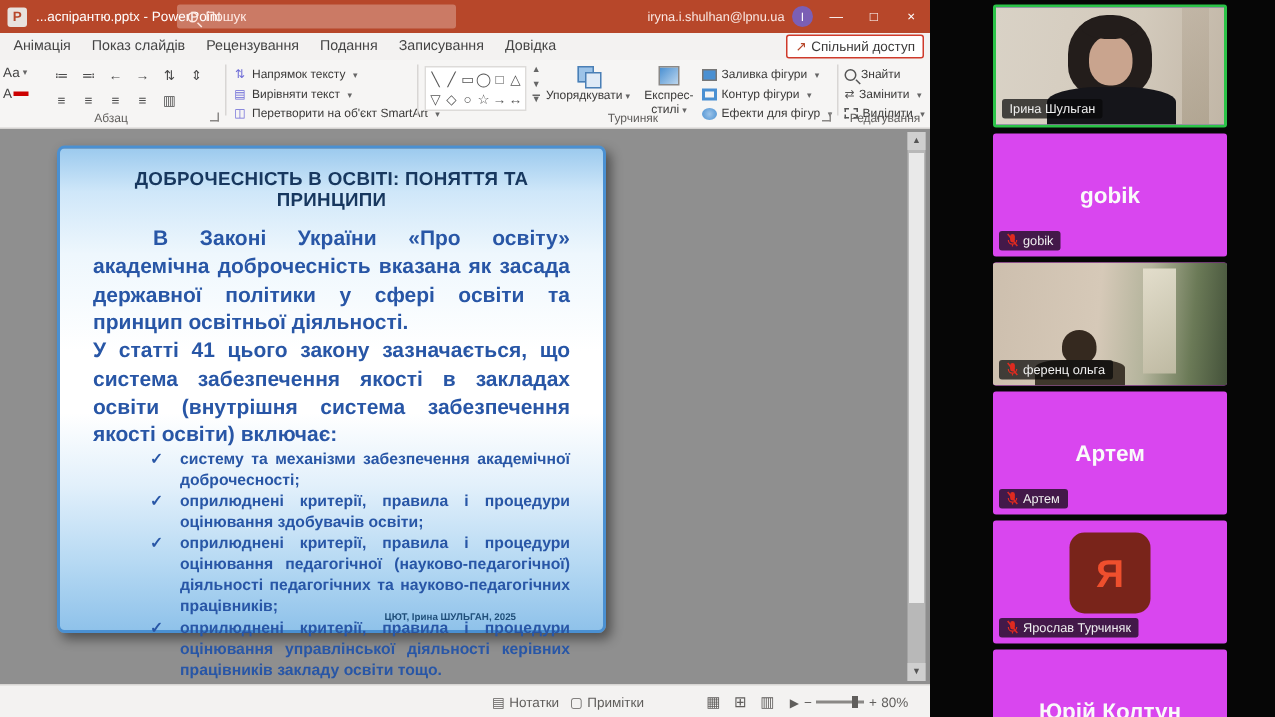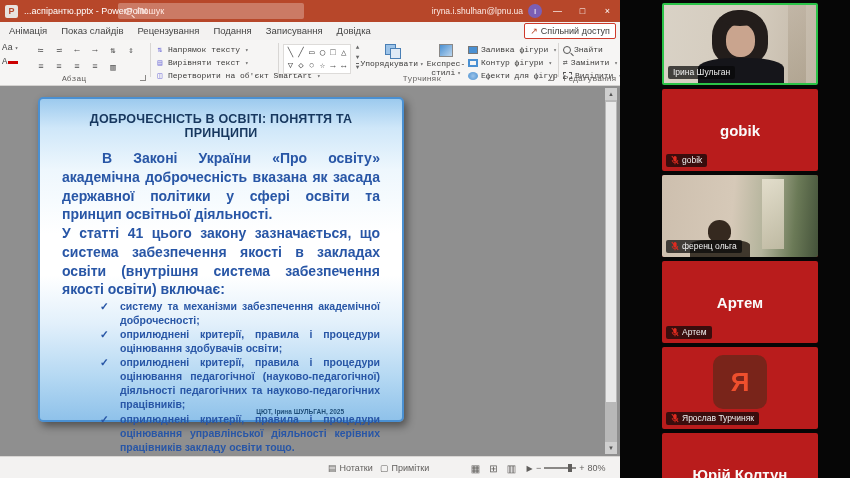--- a/index.html
+++ b/index.html
@@ -31,21 +31,21 @@
 
   .tabsrow { position:absolute; left:0; top:22px; width:620px; height:18px; background:#f3f2f1;
     display:flex; align-items:center; padding-left:2px; }
   .tab { font-size:9.5px; color:#444; padding:0 7px; line-height:18px; white-space:nowrap; }
   .share-btn { position:absolute; right:4px; top:1px; height:16px; border:1px solid #cf3a2b;
     border-radius:2px; display:flex; align-items:center; gap:3px; padding:0 5px; font-size:9px; color:#3b3a39; background:#fff; }
   .share-ic { color:#b7472a; font-size:9px; }
   .share-ic::after { content:"↗"; }
 
   .ribbon { position:absolute; left:0; top:40px; width:620px; height:46px; background:#f6f5f4;
-    border-bottom:1px solid #d4d2d0;font-family:Liberation Mono, monospace; }
+    border-bottom:1px solid #d4d2d0; }
   .vsep { position:absolute; top:3px; height:34px; width:1px; background:#d8d6d4; }
   .grp-label { position:absolute; bottom:2px; font-size:8px; color:#605e5c; text-align:center; }
   .launcher { position:absolute; bottom:4px; width:6px; height:6px;
     border-right:1px solid #8a8886; border-bottom:1px solid #8a8886; }
 
   .font-frag { position:absolute; left:2px; top:3px; width:27px; display:flex; flex-direction:column; gap:4px; }
   .ff-item { font-size:9px; color:#444; display:flex; align-items:center; }
   .ff-colorbar { display:inline-block; width:10px; height:3px; background:#c00; margin-left:1px; }
 
   .pgicons { position:absolute; left:33px; top:3px; }
@@ -117,21 +117,21 @@
   .ic-comment::after { content:"▢"; font-size:9px; }
   .ic-normal::after { content:"▦"; } .ic-sorter::after { content:"⊞"; }
   .ic-read::after { content:"▥"; } .ic-show::after { content:"▶"; font-size:8px; }
   .viewbtn { width:15px; display:flex; justify-content:center; font-size:10px; color:#605e5c; }
   .zoom-minus::after { content:"−"; } .zoom-plus::after { content:"+"; }
   .zoom-track { width:32px; height:2px; background:#8a8886; position:relative; }
   .zoom-thumb { position:absolute; left:24px; top:-3px; width:4px; height:8px; background:#605e5c; }
 
   
   .panel { position:absolute; left:620px; top:0; width:230px; height:478px; background:#060606; overflow:hidden; }
-  .tile { position:absolute; left:42px; width:156px; height:82px; background:#b91c1c; border-radius:2px; overflow:hidden; }
+  .tile { position:absolute; left:42px; width:156px; height:82px; background:#d946ef; border-radius:2px; overflow:hidden; }
   .tile.active { border:2px solid #2bc348; }
   .vfill { position:absolute; inset:0; }
   .name-label { position:absolute; left:4px; bottom:4px; display:inline-flex; align-items:center; gap:3px;
     background:rgba(8,8,8,.72); padding:1px 5px 2px; border-radius:2px; font-size:8.5px; color:#f0f0f0;
     max-width:92%; white-space:nowrap; }
   .big-name { position:absolute; inset:0; display:flex; align-items:center; justify-content:center;
     font-weight:bold; font-size:15px; color:#fafafa; }
   .avatar-sq { position:absolute; left:50%; top:8px; transform:translateX(-50%); width:54px; height:54px;
     border-radius:10px; background:#79241a; display:flex; align-items:center; justify-content:center;
     font-size:26px; font-weight:bold; color:#ef4f2d; }

